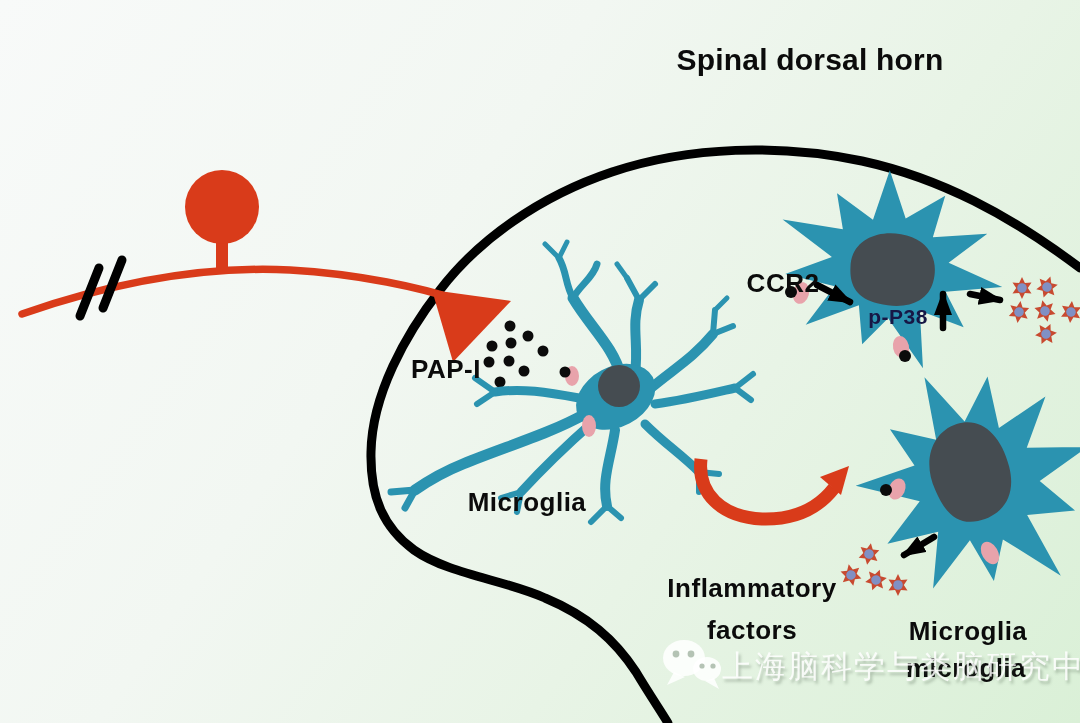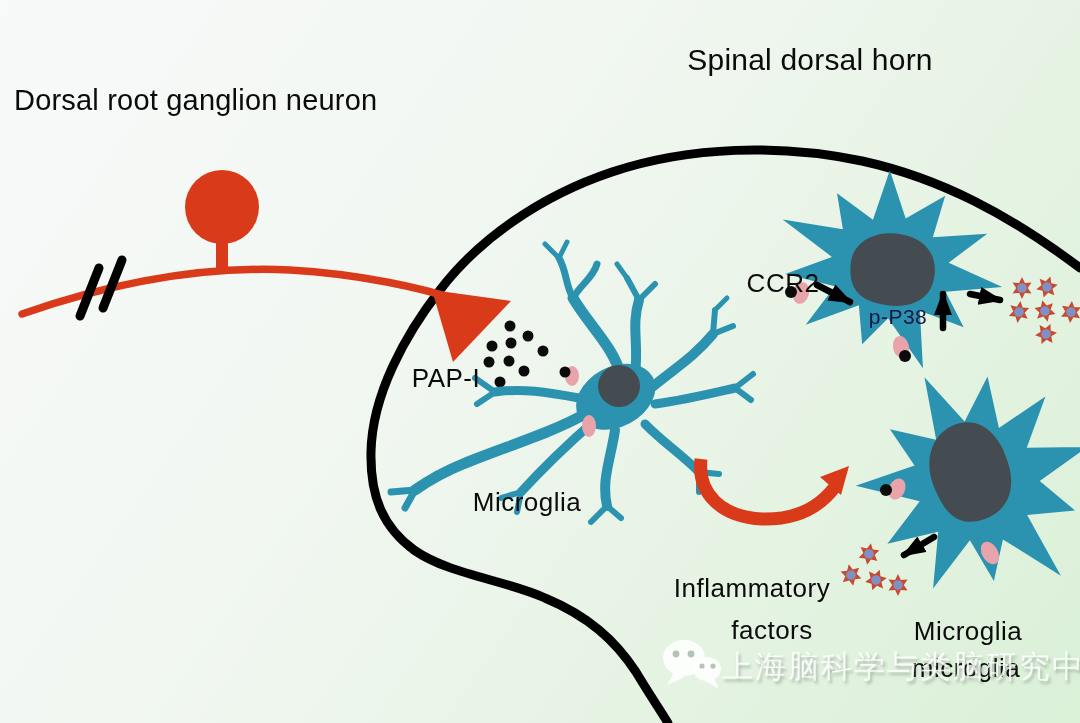--- a/index.html
+++ b/index.html
@@ -3,21 +3,21 @@
 <meta charset="utf-8">
 <style>
   html, body { margin:0; padding:0; width:1080px; height:723px; overflow:hidden; }
   .canvas {
     position:relative; width:1080px; height:723px;
     background: linear-gradient(125deg, #f8faf9 0%, #f2f7f2 38%, #e8f4e6 65%, #daf0d7 100%);
     font-family:"Liberation Sans", sans-serif;
   }
   svg.gfx { position:absolute; left:0; top:0; z-index:1; }
   .lbl {
-    position:absolute; z-index:3; color:#0b0b0b; font-weight:normal;
+    position:absolute; z-index:3; color:#0b0b0b; font-weight:bold;
     font-size:26px; white-space:nowrap; transform:translate(-50%,-50%);
     letter-spacing:0.5px;
   }
   .title { font-size:29px; letter-spacing:0.2px; }
   .title-left { transform:none; }
   .pp38 { color:#171745; font-size:21px; }
   .watermark {
     position:absolute; z-index:5; color:rgba(255,255,255,0.85);
     font-size:31px; font-weight:400; letter-spacing:2px; white-space:nowrap;
     text-shadow:2px 3px 3px rgba(70,90,70,0.35); transform:translate(0,-50%);
@@ -160,31 +160,30 @@
       <path d="M -14,8 L -21,21 L -3,13 Z" fill="rgba(255,255,255,0.85)"></path>
       <circle cx="-12" cy="-10" r="3.4" fill="rgba(150,170,150,0.7)"></circle>
       <circle cx="3" cy="-10" r="3.4" fill="rgba(150,170,150,0.7)"></circle>
       <ellipse cx="19" cy="5" rx="14" ry="12" fill="rgba(255,255,255,0.85)"></ellipse>
       <path d="M 26,14 L 31,25 L 17,17 Z" fill="rgba(255,255,255,0.85)"></path>
       <circle cx="14" cy="2" r="2.6" fill="rgba(150,170,150,0.7)"></circle>
       <circle cx="25" cy="2" r="2.6" fill="rgba(150,170,150,0.7)"></circle>
     </g>
   </svg>
 
-  <div class="lbl title title-left" style="left:14px; top:84px;">Dorsal root ganglion neuron</div>
   <div class="lbl title" style="left:810px; top:60px; font-size:30px;">Spinal dorsal horn</div>
 
-  <div class="lbl" style="left:446px; top:378px;">PAP-I</div>
+  <div class="lbl" style="left:446px; top:369px;">PAP-I</div>
   <div class="lbl" style="left:527px; top:502px;">Microglia</div>
   <div class="lbl" style="left:743px; top:283px;margin-left:40px;">CCR2</div>
   <div class="lbl pp38" style="left:898px; top:317px;">p-P38</div>
 
   <div>
     <div class="lbl" style="left:752px; top:588px;">Inflammatory</div>
-    <div class="lbl" style="left:772px; top:630px;">factors</div>
+    <div class="lbl" style="left:752px; top:630px;">factors</div>
   </div>
 
   <div>
     <div class="lbl" style="left:968px; top:631px;">Microglia</div>
     <div class="lbl" style="left:966px; top:668px;">microglia</div>
   </div>
 
   <div class="watermark" style="left:722px; top:667px;">上海脑科学与类脑研究中心</div>
 
 </div>

